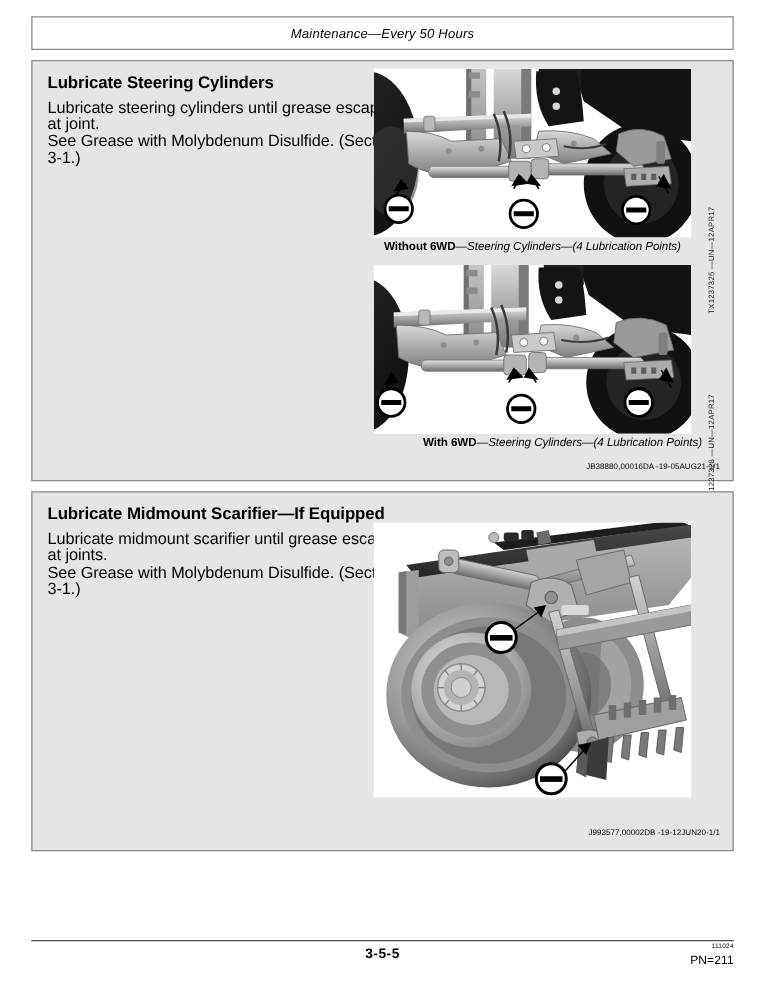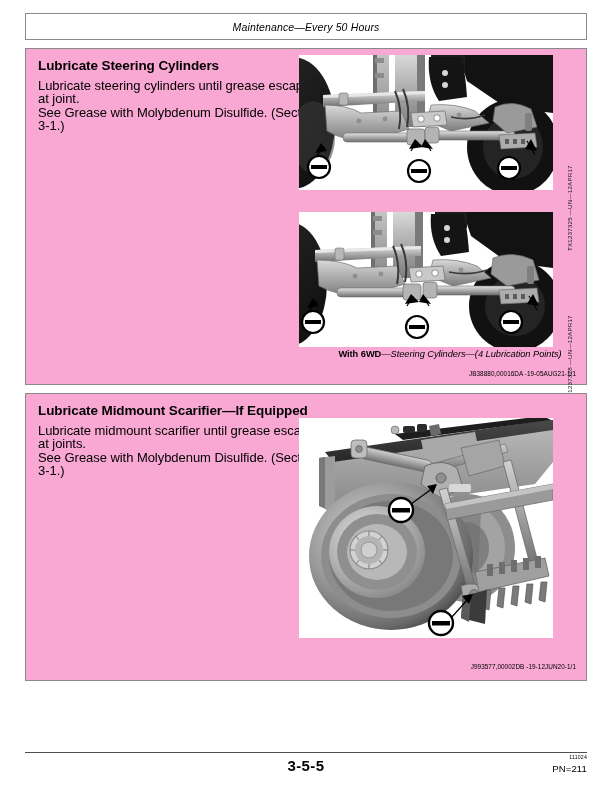--- a/index.html
+++ b/index.html
@@ -40,21 +40,21 @@
     font-size: 10.5px;
     font-style: italic;
     letter-spacing: 0.15px;
   }
 
   
   .topic {
     position: absolute;
     border: 1px solid #8a8a8a;
     box-sizing: border-box;
-    background: #f9a8d4;
+    background: #e5e5e5;
   }
   .topic-1 { left: 25px; top: 48px;  width: 562px; height: 337px; }
   .topic-2 { left: 25px; top: 393px; width: 562px; height: 288px; }
 
   .topic-title {
     position: absolute;
     left: 12px;
     font-size: 13.5px;
     font-weight: bold;
     letter-spacing: -0.1px;
@@ -122,21 +122,21 @@
     width: 562px;
     height: 0;
     border-top: 1px solid #4d4d4d;
   }
   .page-number {
     position: absolute;
     left: 0;
     top: 757px;
     width: 612px;
     text-align: center;
-    font-size: 15px;
+    font-size: 11px;
     font-weight: bold;
     letter-spacing: 0.4px;
   }
   .footer-code {
     position: absolute;
     right: 25px;
     top: 754px;
     font-size: 5.2px;
     letter-spacing: 0.2px;
     text-align: right;
@@ -259,20 +259,23 @@
           </g>
           <g>
             <circle cx="120" cy="116" r="11" fill="#ffffff" stroke="#000000" stroke-width="2.2"></circle>
             <rect x="112" y="114" width="16" height="4" fill="#000000"></rect>
           </g>
           <g>
             <circle cx="210" cy="113" r="11" fill="#ffffff" stroke="#000000" stroke-width="2.2"></circle>
             <rect x="202" y="111" width="16" height="4" fill="#000000"></rect>
           </g>
         </svg>
+      </div>
+      <div class="fig-caption" style="top:137px;">
+        <b>Without 6WD</b><span>—Steering Cylinders—(4 Lubrication Points)</span>
       </div>
     </div>
 
     <div class="photo-credit" style="left:547px; top:195px;">TX1237325 —UN—12APR17</div>
 
     <div class="figure" style="left:273px; top:163px; width:254px; height:148px;padding-left:48px;">
       <div class="fig-img" style="width:254px;height:135px;">
         <svg width="254" height="135" viewBox="0 0 254 135" xmlns="http://www.w3.org/2000/svg">
           <rect x="0" y="0" width="254" height="135" fill="#ffffff"></rect>
           <ellipse cx="-10" cy="72" rx="38" ry="62" fill="url(#tireG1)"></ellipse>

